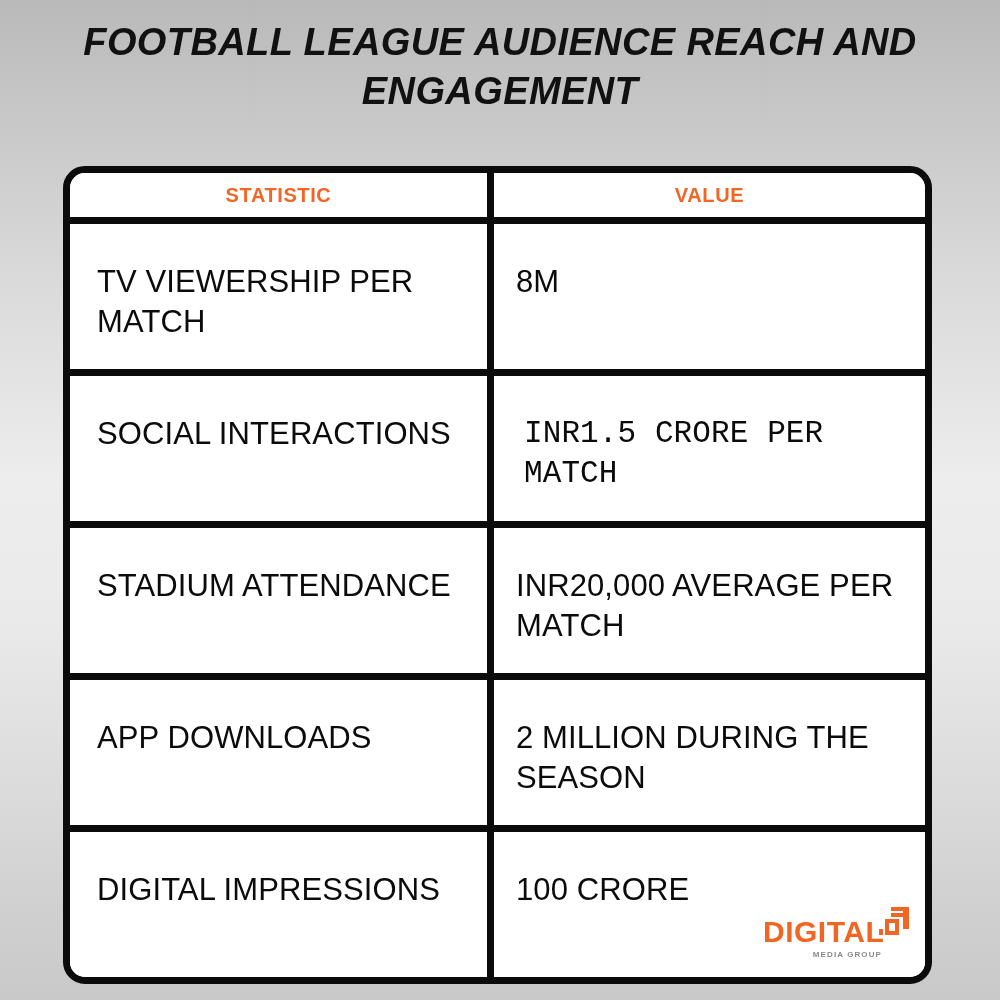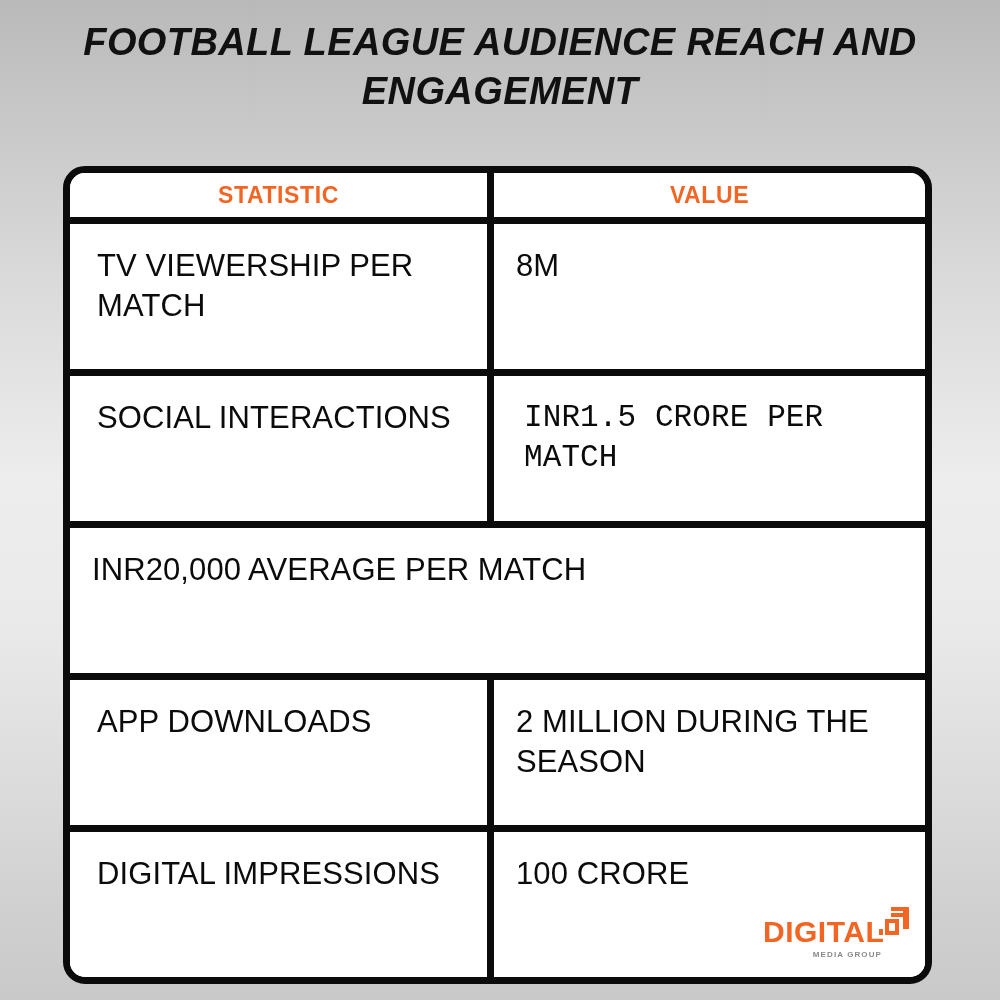--- a/index.html
+++ b/index.html
@@ -91,31 +91,31 @@
     border-radius: 10px;
   }
 
   
   .header-row .cell {
     justify-content: center;
     align-items: center;
   }
   .header-text {
     color: #f26522;
-    font-size: 23px;
+    font-size: 20px;
     font-weight: 700;
     letter-spacing: 0.6px;
     text-transform: uppercase;
     line-height: 1;
   }
 
   
   .body-row .cell {
     align-items: flex-start;
-    padding-top: 22px;
+    padding-top: 38px;
   }
   .body-row .cell.col-stat {
     padding-left: 27px;
     padding-right: 14px;
   }
   .body-row .cell.col-value {
     padding-left: 22px;
     padding-right: 14px;
   }
   .body-row.indent-value .cell.col-value {
@@ -196,20 +196,23 @@
   <div class="table-row body-row indent-value">
     <div class="cell col-stat">
       <span class="cell-text">SOCIAL INTERACTIONS</span>
     </div>
     <div class="cell col-value">
       <span class="cell-text">INR1.5 CRORE PER MATCH</span>
     </div>
   </div>
 
   <div class="table-row body-row">
+    <div class="cell col-stat">
+      <span class="cell-text">STADIUM ATTENDANCE</span>
+    </div>
     <div class="cell col-value">
       <span class="cell-text">INR20,000 AVERAGE PER MATCH</span>
     </div>
   </div>
 
   <div class="table-row body-row">
     <div class="cell col-stat">
       <span class="cell-text">APP DOWNLOADS</span>
     </div>
     <div class="cell col-value">

